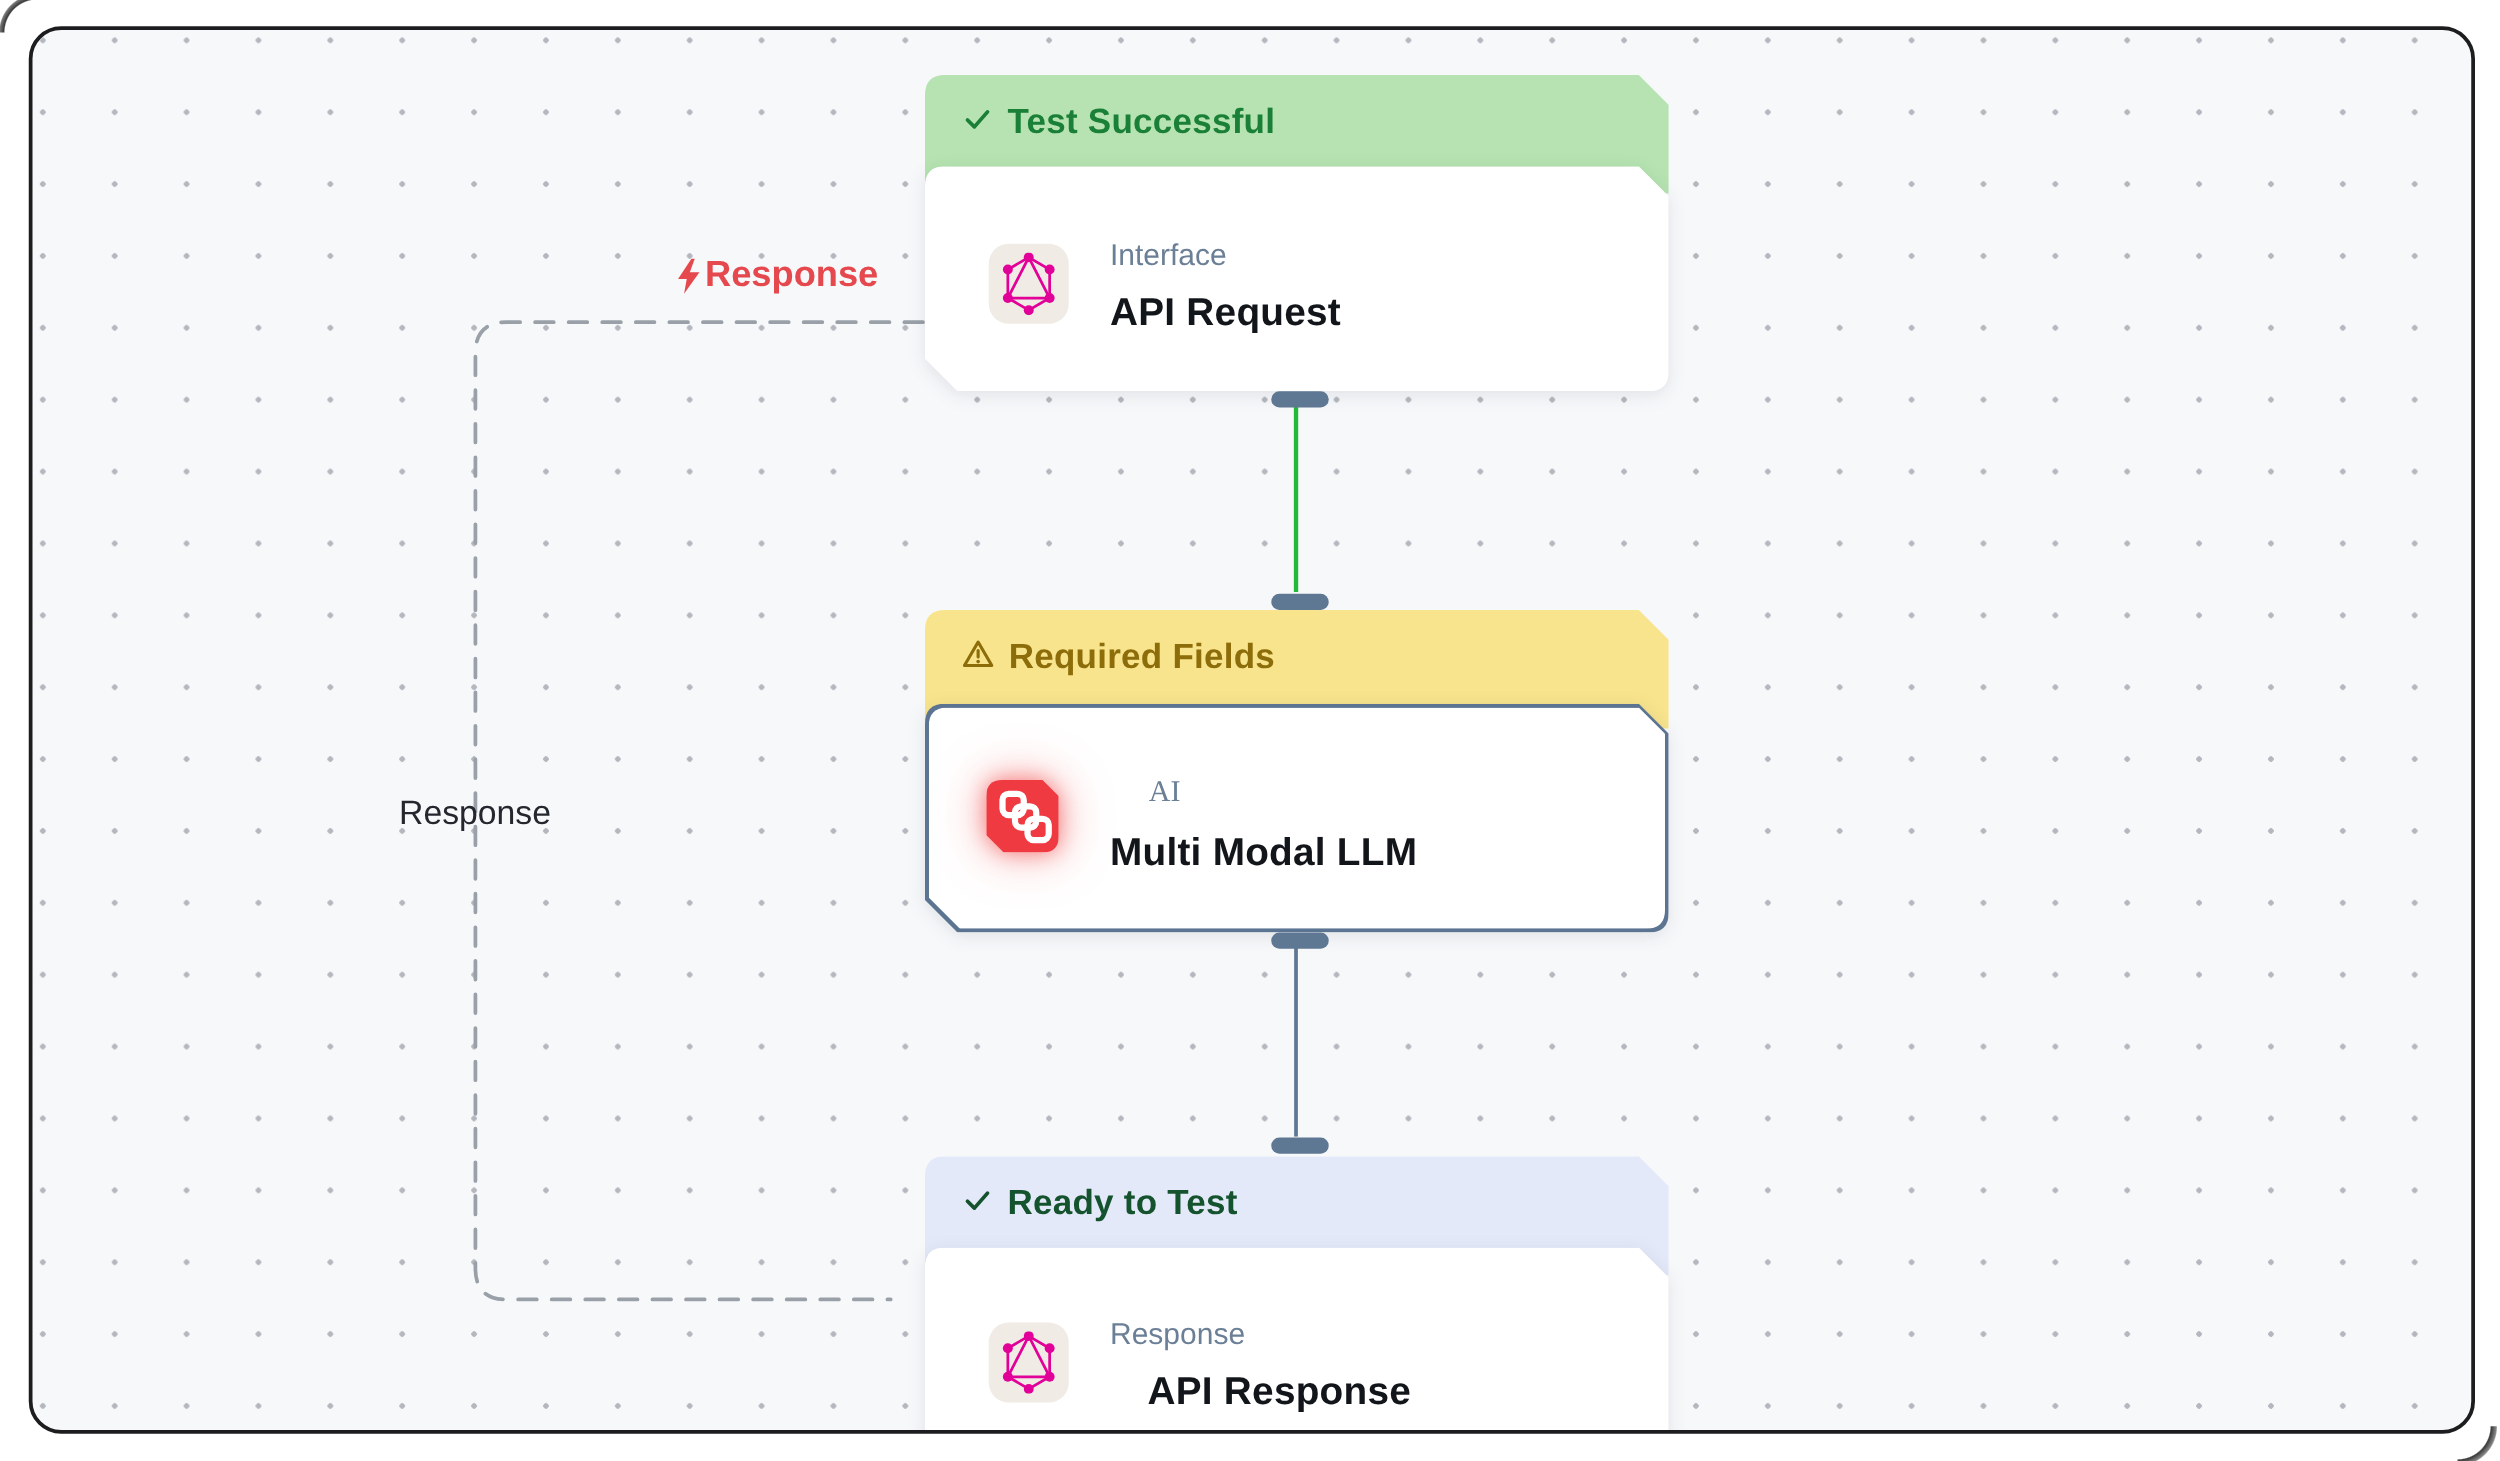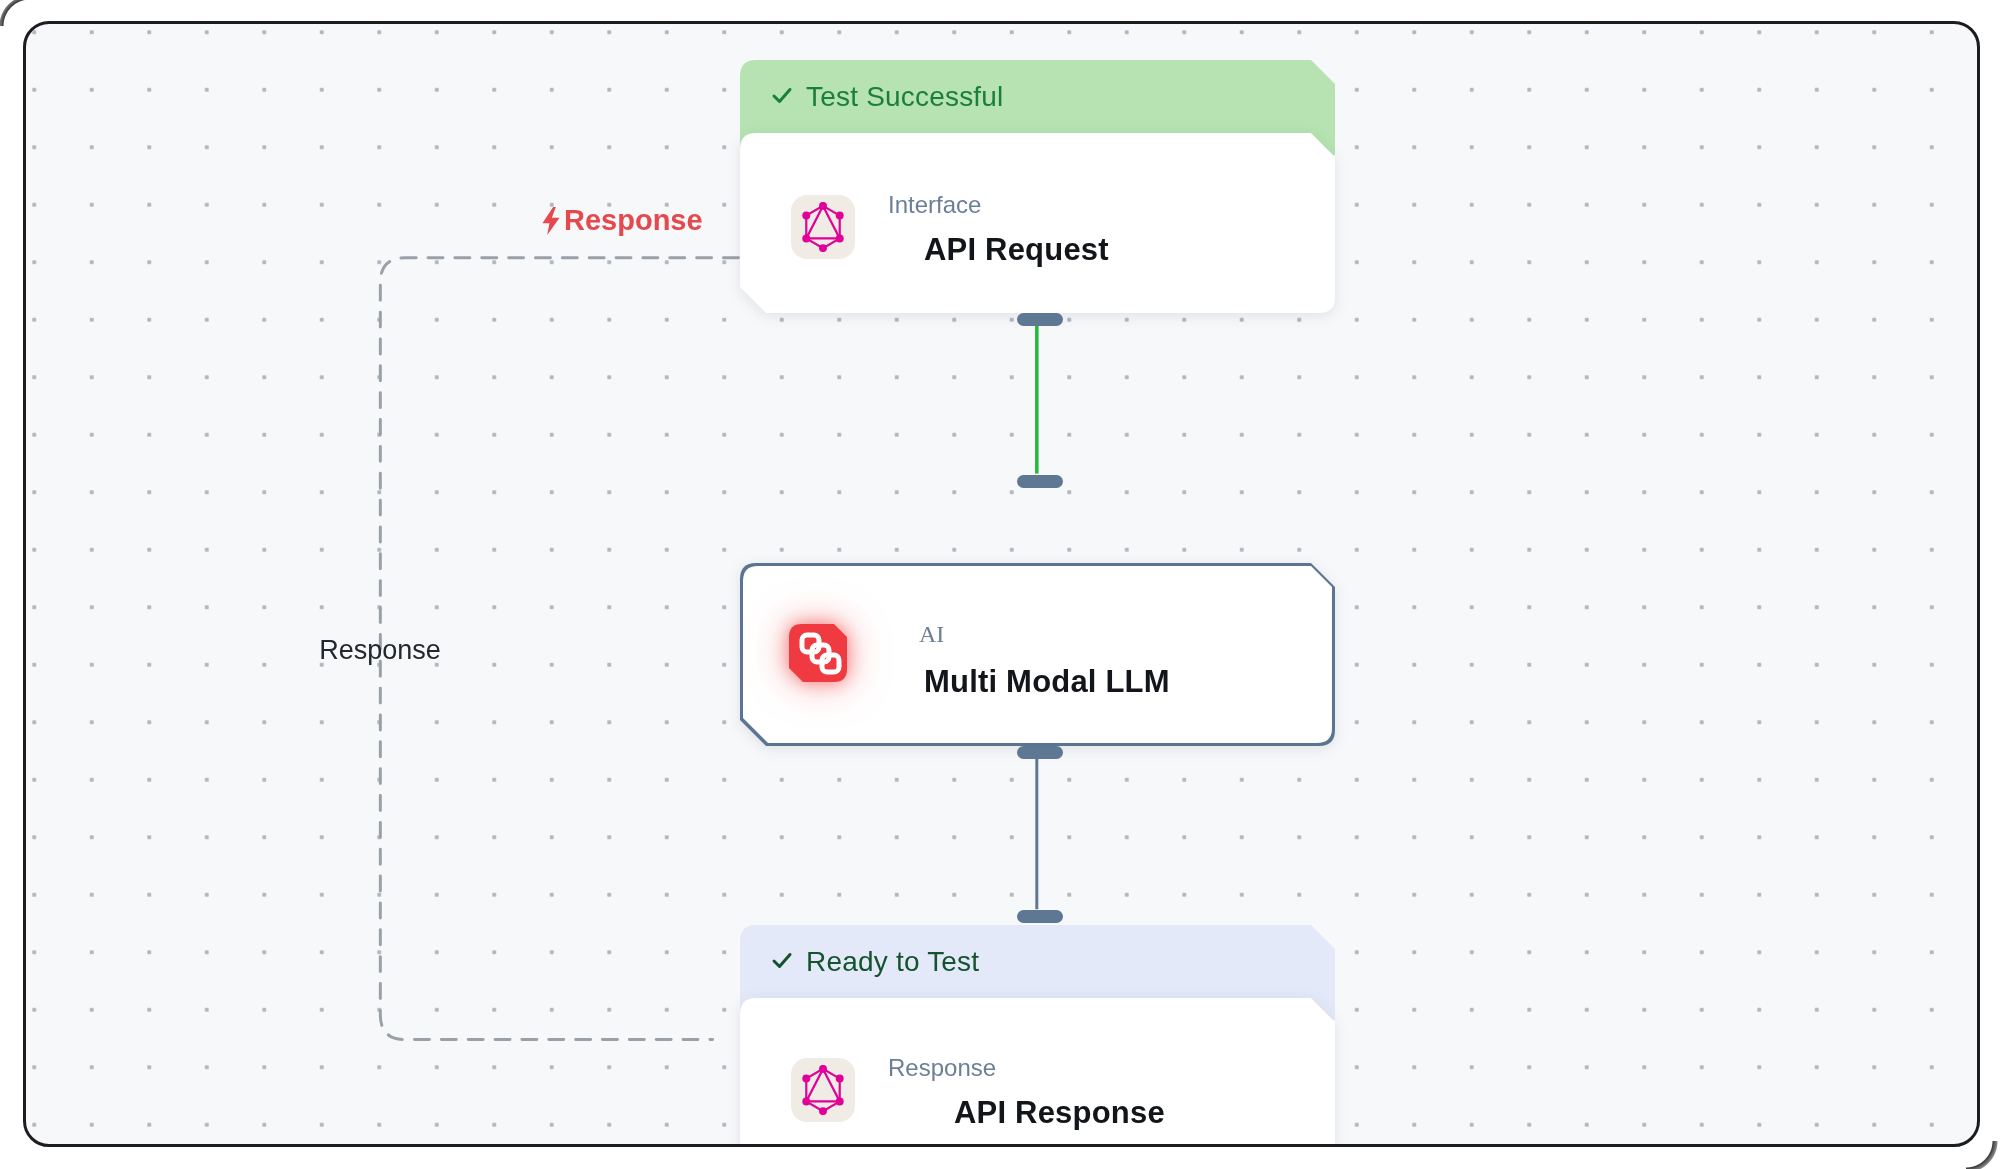--- a/index.html
+++ b/index.html
@@ -17,21 +17,21 @@
     border:3px solid #1d1d1f; border-radius:26px; background:#f7f8fa; overflow:hidden; }
   .canvas { position:absolute; inset:0; width:100%; height:100%;
     background-image:radial-gradient(#b4b8be 2px, transparent 2.4px);
     background-size:57.5px 57.5px; background-position:37px 37px; }
 
   .edges-svg { position:absolute; inset:0; width:100%; height:100%; }
 
   
   .banner { position:absolute; width:655px; height:95px; padding:21px 0 0 30px;
     display:flex; align-items:flex-start; gap:12px;
-    font-size:28px; font-weight:400; letter-spacing:.2px;
+    font-size:28px; font-weight:700; letter-spacing:.2px;
     clip-path:path("M 16 0 H 571 L 595 24 V 95 H 0 V 16 Q 0 0 16 0 Z"); }
   .banner .b-icon { flex:0 0 auto; margin-top:2px; }
 
   
   .card-wrap { position:absolute; filter:drop-shadow(0 3px 7px rgba(20,30,50,.10)); }
   .card { position:relative; width:595px; height:180px; background:#ffffff;
     clip-path:path("M 16 0 H 571 L 595 24 V 164 Q 595 180 579 180 H 26 L 0 154 V 16 Q 0 0 16 0 Z"); }
   .card3 { width:595px; height:200px; background:#ffffff;
     clip-path:path("M 16 0 H 571 L 595 24 V 200 H 0 V 16 Q 0 0 16 0 Z"); }
   .card2-outer { position:relative; width:595px; height:183px; background:#5b7491;
@@ -41,21 +41,21 @@
 
   .node-icon-bg { position:absolute; width:64px; height:64px; border-radius:16px;
     background:#f0ebe4; display:flex; align-items:center; justify-content:center; }
   .red-icon-wrap { position:absolute; width:58px; height:58px;
     filter:drop-shadow(0 0 9px rgba(240,62,62,.62)) drop-shadow(0 0 20px rgba(240,62,62,.35)); }
   .red-icon { width:58px; height:58px; background:#ee3a40;
     clip-path:path("M 13 0 H 45 L 58 13 V 45 Q 58 58 45 58 H 14 L 0 44 V 13 Q 0 0 13 0 Z");
     display:flex; align-items:center; justify-content:center; }
 
   .cat-label { position:absolute; font-size:24px; font-weight:400; color:#6b7f96; }
-  .title-label { position:absolute; font-size:31px; font-weight:700; color:#121519; letter-spacing:.2px;margin-left:36px; }
+  .title-label { position:absolute; font-size:31px; font-weight:700; color:#121519; letter-spacing:.2px; }
 
   .handle { position:absolute; width:46px; height:13px; border-radius:7px; background:#5e7793; }
 
   .trigger-label { position:absolute; left:512px; top:180px; display:flex; align-items:center;
     font-size:29px; font-weight:700; }
   .response-label { position:absolute; left:288px; top:611px; width:132px; text-align:center;
     font-size:27px; font-weight:400; color:#24282e; }
 </style>
 </head>
 <body>
@@ -107,20 +107,28 @@
             <circle cx="12" cy="30" r="9"></circle>
       </g>
     </svg>
   </div>
   <div class="cat-label" style="left:862px; top:167px;">Interface</div>
   <div class="title-label" style="left:862px; top:208px;">API Request</div>
 
   <div class="handle" style="left:991px; top:289px;"></div>
   <div class="handle" style="left:991px; top:451px;"></div>
 
+  <div class="banner" style="left: 714px; top: 464px; background: rgb(248, 228, 141); color: rgb(140, 109, 10);">
+    <svg class="b-icon" width="25" height="24" viewBox="0 0 24 22">
+      <path d="M12 2 L22.5 20 H1.5 Z" fill="none" stroke="currentColor" stroke-width="2.4" stroke-linejoin="round"></path>
+      <line x1="12" y1="8.5" x2="12" y2="13.5" stroke="currentColor" stroke-width="2.4" stroke-linecap="round"></line>
+      <circle cx="12" cy="17" r="1.4" fill="currentColor"></circle>
+    </svg>
+    <span>Required Fields</span>
+  </div>
   <div class="card-wrap" style="left:714px; top:539px;">
     <div class="card2-outer">
           <div class="card2-inner"></div>
         </div>
   </div>
   <div class="red-icon-wrap" style="left:763px; top:600px;">
     <div class="red-icon">
       <svg width="58" height="58" viewBox="0 0 58 58">
         <g fill="none" stroke="#ffffff" stroke-width="5">
           <rect x="13" y="11" width="17" height="17" rx="5"></rect>

